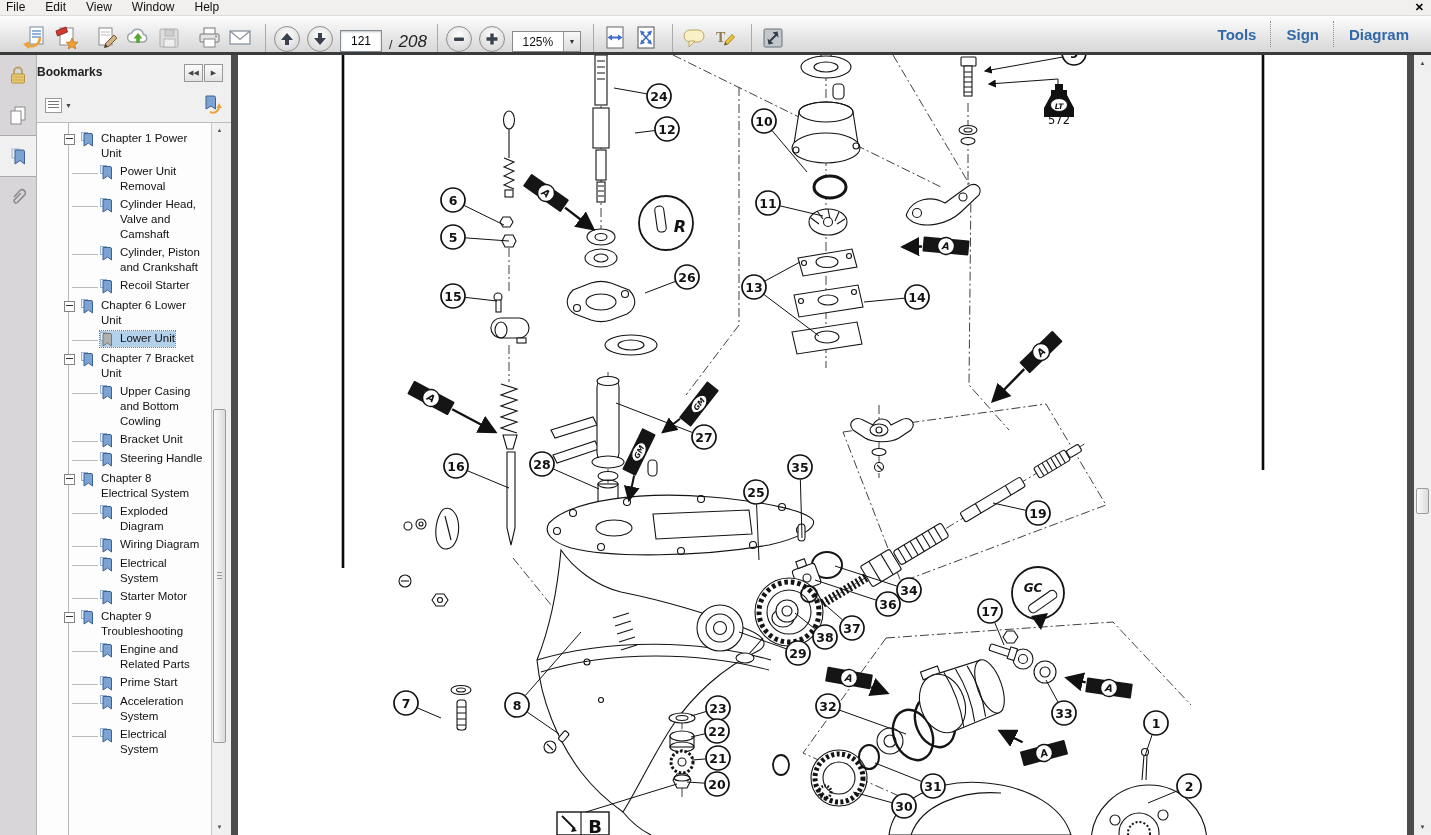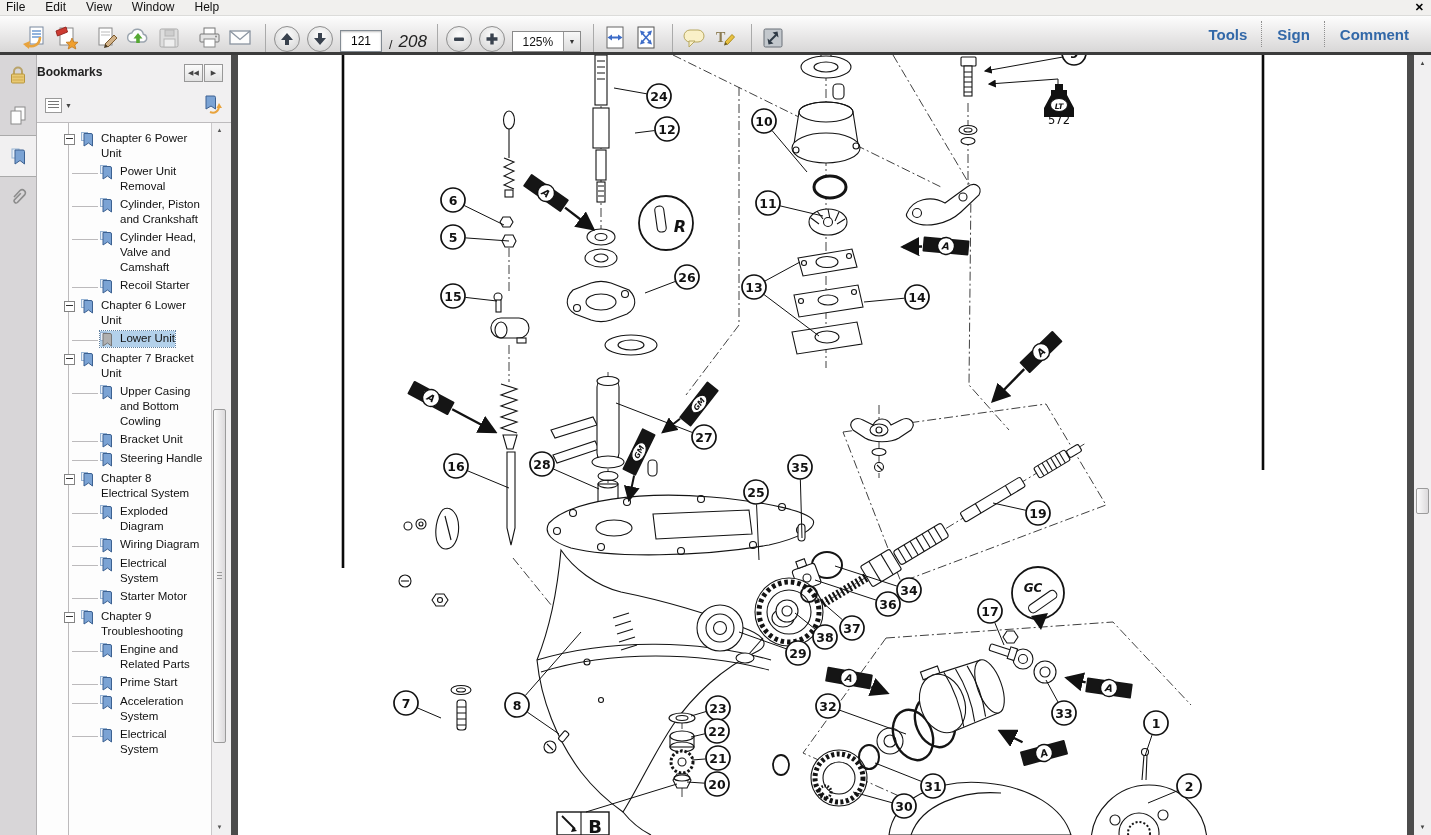--- a/index.html
+++ b/index.html
@@ -204,21 +204,21 @@
           <path d="M9,15 L15,9" stroke="#2f3a46" stroke-width="2"></path>
           <polygon points="16.5,5.5 17.5,11.5 11.5,6.5" fill="#2f3a46"></polygon>
           <polygon points="7.5,18.5 6.5,12.5 12.5,17.5" fill="#2f3a46"></polygon>
         </svg>
       </span>
     <div class="tb-right">
       <span class="txtbtn">Tools</span>
       <span class="dotsep"></span>
       <span class="txtbtn">Sign</span>
       <span class="dotsep"></span>
-      <span class="txtbtn">Comment</span>
+      <span class="txtbtn">Diagram</span>
     </div>
   </div>
 
   <div class="main">
 
     <div class="navstrip">
       <div class="nbtn">
           <svg width="18" height="20">
             <path d="M5,9 V6.5 a4,4 0 0 1 8,0 V9" fill="none" stroke="#b9a368" stroke-width="2"></path>
             <rect x="2.5" y="9" width="13" height="9" rx="1" fill="#e8c973" stroke="#b8963e"></rect>
@@ -267,47 +267,47 @@
             </svg>
           </span>
       </div>
       <div class="bm-tree">
           <div class="c-row">
             <span class="exp"></span>
             <svg class="bmico" width="13" height="15" viewBox="0 0 13 15">
               <rect x="0.5" y="0.5" width="6" height="8" fill="#e8f0fa" stroke="#98b4d4"></rect>
               <path d="M3,1.5 h7 a1.5,1.5 0 0 1 1.5,1.5 V14 L7.5,11 3,14 Z" fill="#7ba3d4" stroke="#3c6191"></path>
             </svg>
-            <span class="lbl">Chapter 6 Power Unit</span>
+            <span class="lbl">Chapter 1 Power Unit</span>
           </div>
           <div class="k-row">
             <span class="hl">
               <svg class="bmico" width="13" height="15" viewBox="0 0 13 15">
                 <rect x="0.5" y="0.5" width="6" height="8" fill="#e8f0fa" stroke="#98b4d4"></rect>
                 <path d="M3,1.5 h7 a1.5,1.5 0 0 1 1.5,1.5 V14 L7.5,11 3,14 Z" fill="#7ba3d4" stroke="#3c6191"></path>
               </svg>
               <span class="lbl">Power Unit Removal</span>
             </span>
           </div>
           <div class="k-row">
             <span class="hl">
               <svg class="bmico" width="13" height="15" viewBox="0 0 13 15">
                 <rect x="0.5" y="0.5" width="6" height="8" fill="#e8f0fa" stroke="#98b4d4"></rect>
                 <path d="M3,1.5 h7 a1.5,1.5 0 0 1 1.5,1.5 V14 L7.5,11 3,14 Z" fill="#7ba3d4" stroke="#3c6191"></path>
               </svg>
+              <span class="lbl">Cylinder Head, Valve and Camshaft</span>
+            </span>
+          </div>
+          <div class="k-row">
+            <span class="hl">
+              <svg class="bmico" width="13" height="15" viewBox="0 0 13 15">
+                <rect x="0.5" y="0.5" width="6" height="8" fill="#e8f0fa" stroke="#98b4d4"></rect>
+                <path d="M3,1.5 h7 a1.5,1.5 0 0 1 1.5,1.5 V14 L7.5,11 3,14 Z" fill="#7ba3d4" stroke="#3c6191"></path>
+              </svg>
               <span class="lbl">Cylinder, Piston and Crankshaft</span>
-            </span>
-          </div>
-          <div class="k-row">
-            <span class="hl">
-              <svg class="bmico" width="13" height="15" viewBox="0 0 13 15">
-                <rect x="0.5" y="0.5" width="6" height="8" fill="#e8f0fa" stroke="#98b4d4"></rect>
-                <path d="M3,1.5 h7 a1.5,1.5 0 0 1 1.5,1.5 V14 L7.5,11 3,14 Z" fill="#7ba3d4" stroke="#3c6191"></path>
-              </svg>
-              <span class="lbl">Cylinder Head, Valve and Camshaft</span>
             </span>
           </div>
           <div class="k-row">
             <span class="hl">
               <svg class="bmico" width="13" height="15" viewBox="0 0 13 15">
                 <rect x="0.5" y="0.5" width="6" height="8" fill="#e8f0fa" stroke="#98b4d4"></rect>
                 <path d="M3,1.5 h7 a1.5,1.5 0 0 1 1.5,1.5 V14 L7.5,11 3,14 Z" fill="#7ba3d4" stroke="#3c6191"></path>
               </svg>
               <span class="lbl">Recoil Starter</span>
             </span>

